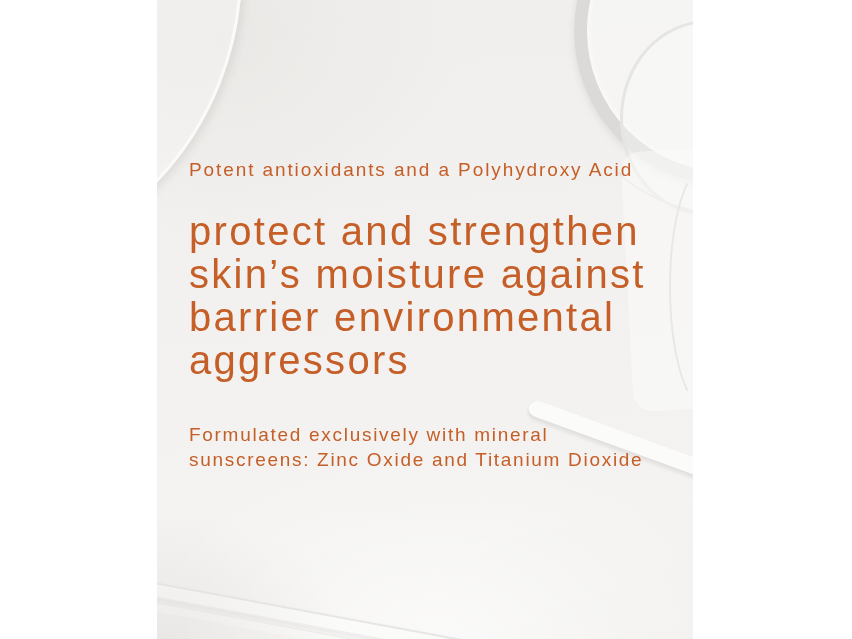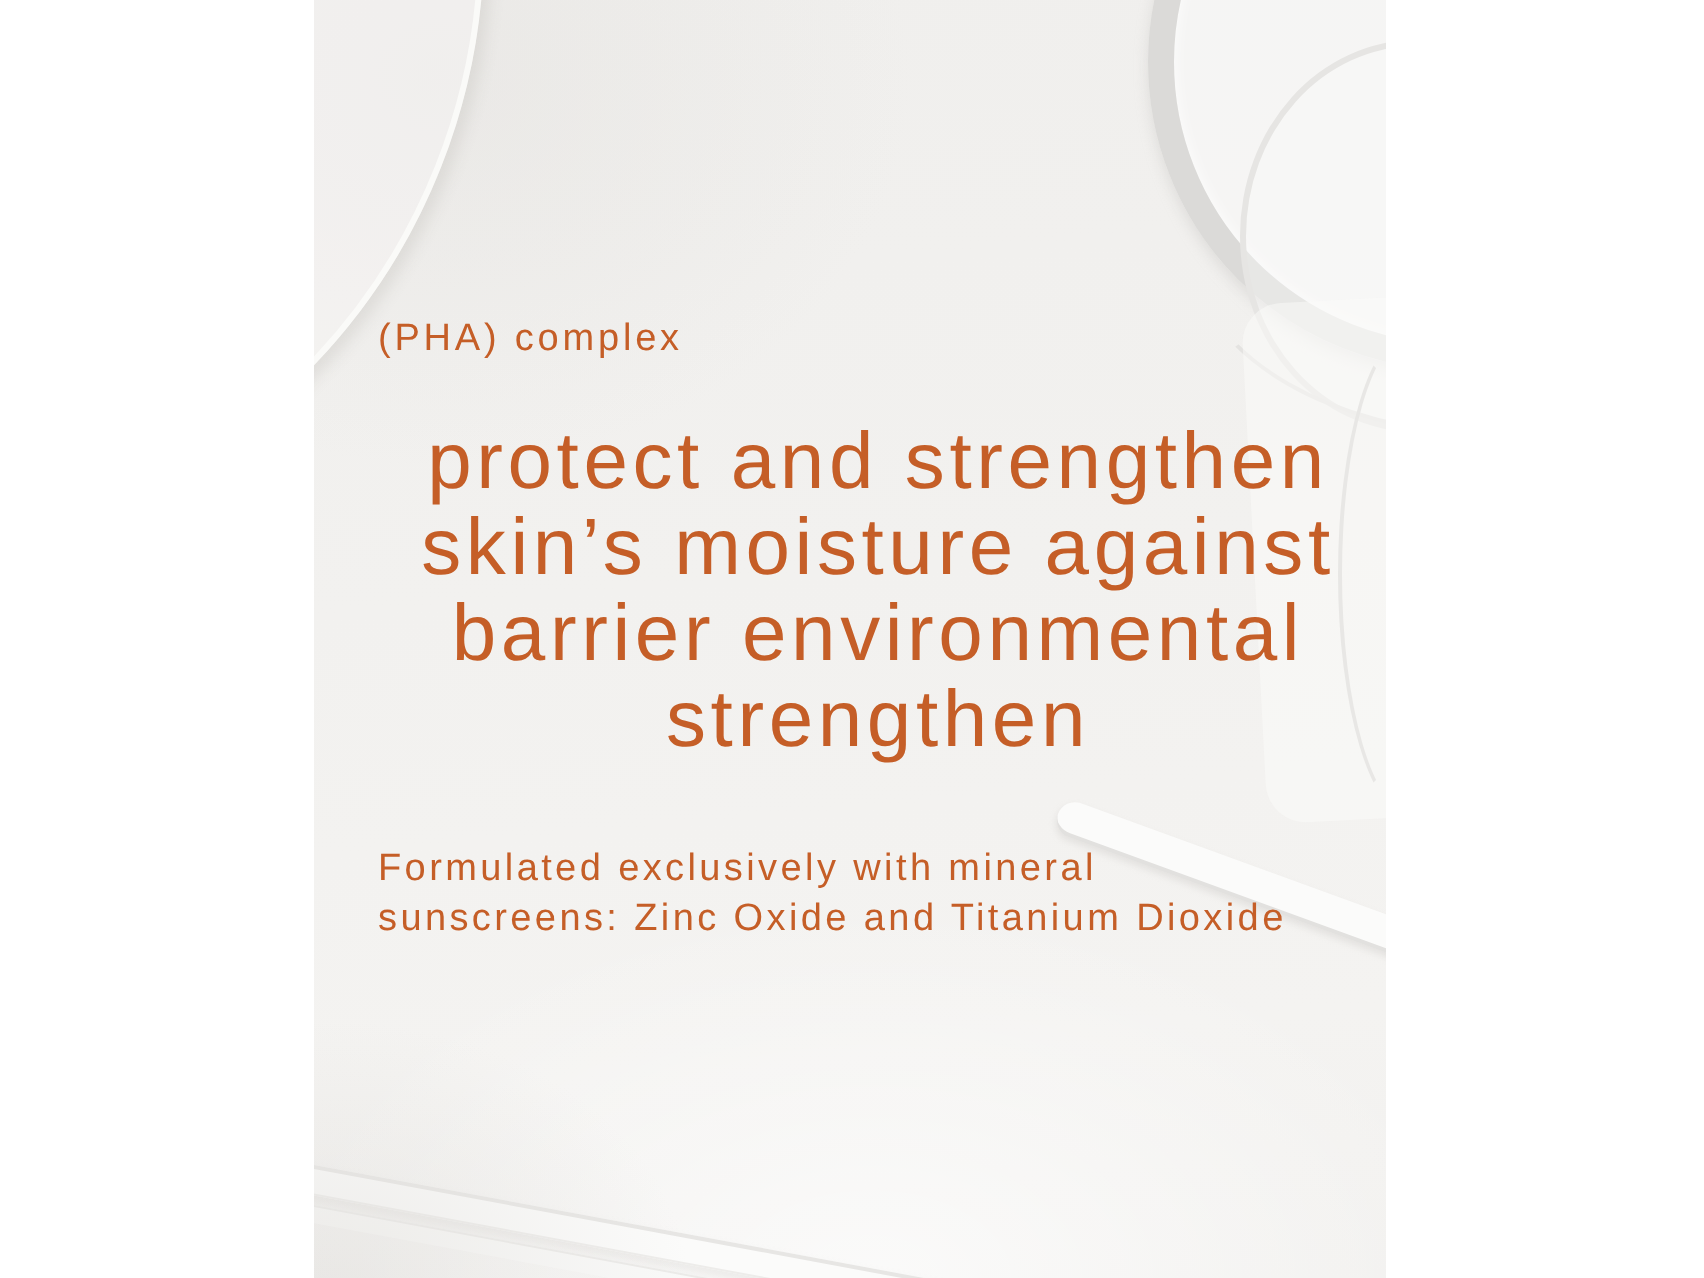--- a/index.html
+++ b/index.html
@@ -135,21 +135,20 @@
     line-height: 24px;
     letter-spacing: 1.9px;
     font-weight: 400;
   }
   .headline {
     top: 210px;
     font-size: 40px;
     line-height: 43px;
     letter-spacing: 2.3px;
     font-weight: 400;
-    text-align: center;
   }
   .footnote {
     top: 422px;
     font-size: 19px;
     line-height: 25px;
     letter-spacing: 1.7px;
     font-weight: 400;
   }
 </style>
 </head>
@@ -166,28 +165,28 @@
     <div class="decor jar-inner-rim"></div>
     <div class="decor jar-bottom-arc"></div>
     <div class="decor jar-body-glow"></div>
     <div class="decor jar-side-edge"></div>
     <div class="decor jar-bottom-band"></div>
     <div class="decor dish-band-bl"></div>
     <div class="decor dish-band-bl2"></div>
     <div class="decor corner-shade-bl"></div>
 
     <div class="copy-block eyebrow">
-      <div class="line">(PHA) complex</div>
+      <div class="line">Potent antioxidants and a Polyhydroxy Acid</div>
     </div>
 
     <div class="copy-block headline">
       <div class="line">protect and strengthen</div>
       <div class="line">skin’s moisture against</div>
       <div class="line">barrier environmental</div>
-      <div class="line">strengthen</div>
+      <div class="line">aggressors</div>
     </div>
 
     <div class="copy-block footnote">
       <div class="line">Formulated exclusively with mineral</div>
       <div class="line">sunscreens: Zinc Oxide and Titanium Dioxide</div>
     </div>
 
   </div>
 
   <div class="side-panel right"></div>

